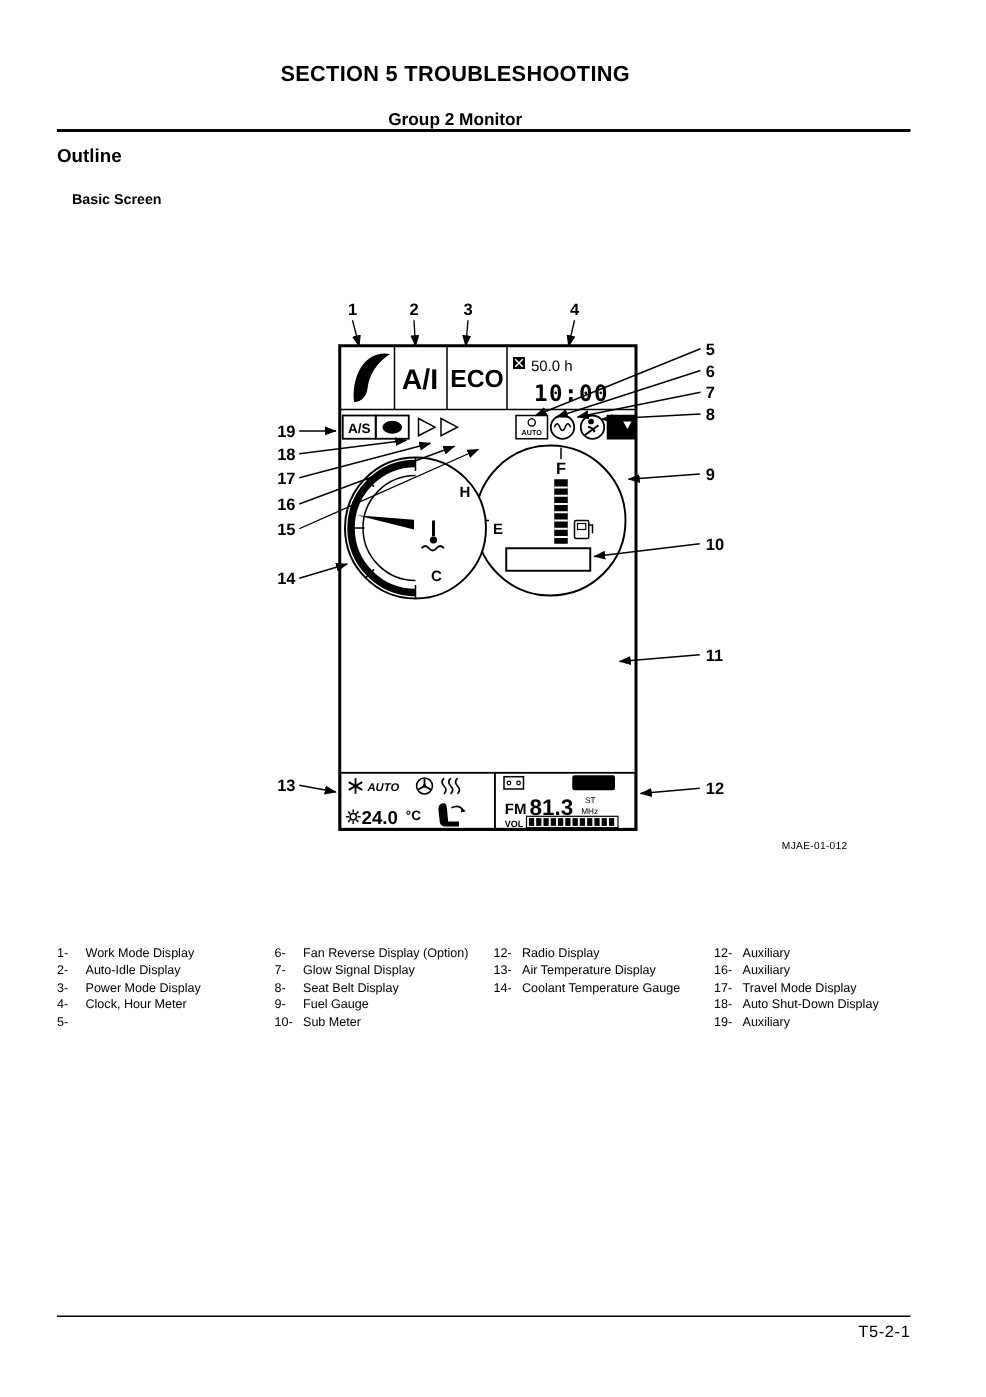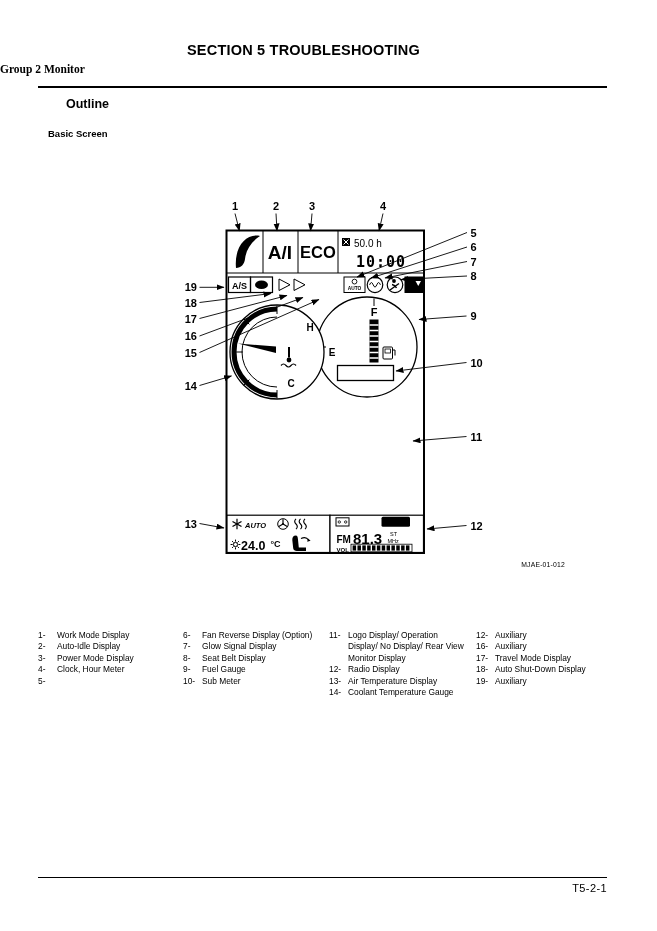--- a/index.html
+++ b/index.html
@@ -3,24 +3,24 @@
 <meta charset="utf-8">
 <style>
   * { margin:0; padding:0; box-sizing:border-box; }
   html,body { background:#fff; }
   .page {
     position:relative; width:607px; height:931px; background:#fff;
     font-family:"Liberation Sans", sans-serif; color:#000; overflow:hidden;
   }
   .section-title { position:absolute; top:42px; left:0; width:100%; text-align:center;
     font-size:14.5px; font-weight:bold; letter-spacing:.2px; }
-  .group-title { position:absolute; top:63px; left:0; width:100%; text-align:left;
-    font-size:11.5px; font-weight:bold;font-family:Liberation Serif, serif; }
+  .group-title { position:absolute; top:74px; left:0; width:100%; text-align:center;
+    font-size:11.5px; font-weight:bold; }
   .header-rule { position:absolute; top:86px; left:38px; width:581px; height:2px; background:#000; }
-  .outline-heading { position:absolute; top:97px; left:38px; font-size:12.5px; font-weight:bold;margin-left:28px; }
+  .outline-heading { position:absolute; top:97px; left:38px; font-size:12.5px; font-weight:bold; }
   .basic-screen-heading { position:absolute; top:128px; left:48px; font-size:9.5px; font-weight:bold; }
   svg.figure { position:absolute; left:150px; top:195px; }
   .ref-code { position:absolute; top:561px; right:42px; font-size:6.8px; letter-spacing:.2px; }
   .page-tab { position:absolute; left:637px; top:276px; width:20px; height:27px; background:#000; }
   .legend { position:absolute; top:630px; left:38px; width:585px; display:flex;
     font-size:8.4px; line-height:11.4px; }
   .legend .col1 { width:145px; } .legend .col2 { width:146px; }
   .legend .col3 { width:147px; } .legend .col4 { width:143px; }
   .legend-item { display:flex; }
   .legend-item .num { width:19px; flex:none; }
@@ -281,24 +281,20 @@
         <span class="num">9-</span>
         <span class="label">Fuel Gauge</span>
       </div>
       <div class="legend-item">
         <span class="num">10-</span>
         <span class="label">Sub Meter</span>
       </div>
     </div>
     <div class="col3">
       <div class="legend-item">
-        <span class="num">11-</span>
-        <span class="label">Logo Display/ Operation Display/ No Display/ Rear View Monitor Display</span>
-      </div>
-      <div class="legend-item">
         <span class="num">12-</span>
         <span class="label">Radio Display</span>
       </div>
       <div class="legend-item">
         <span class="num">13-</span>
         <span class="label">Air Temperature Display</span>
       </div>
       <div class="legend-item">
         <span class="num">14-</span>
         <span class="label">Coolant Temperature Gauge</span>

